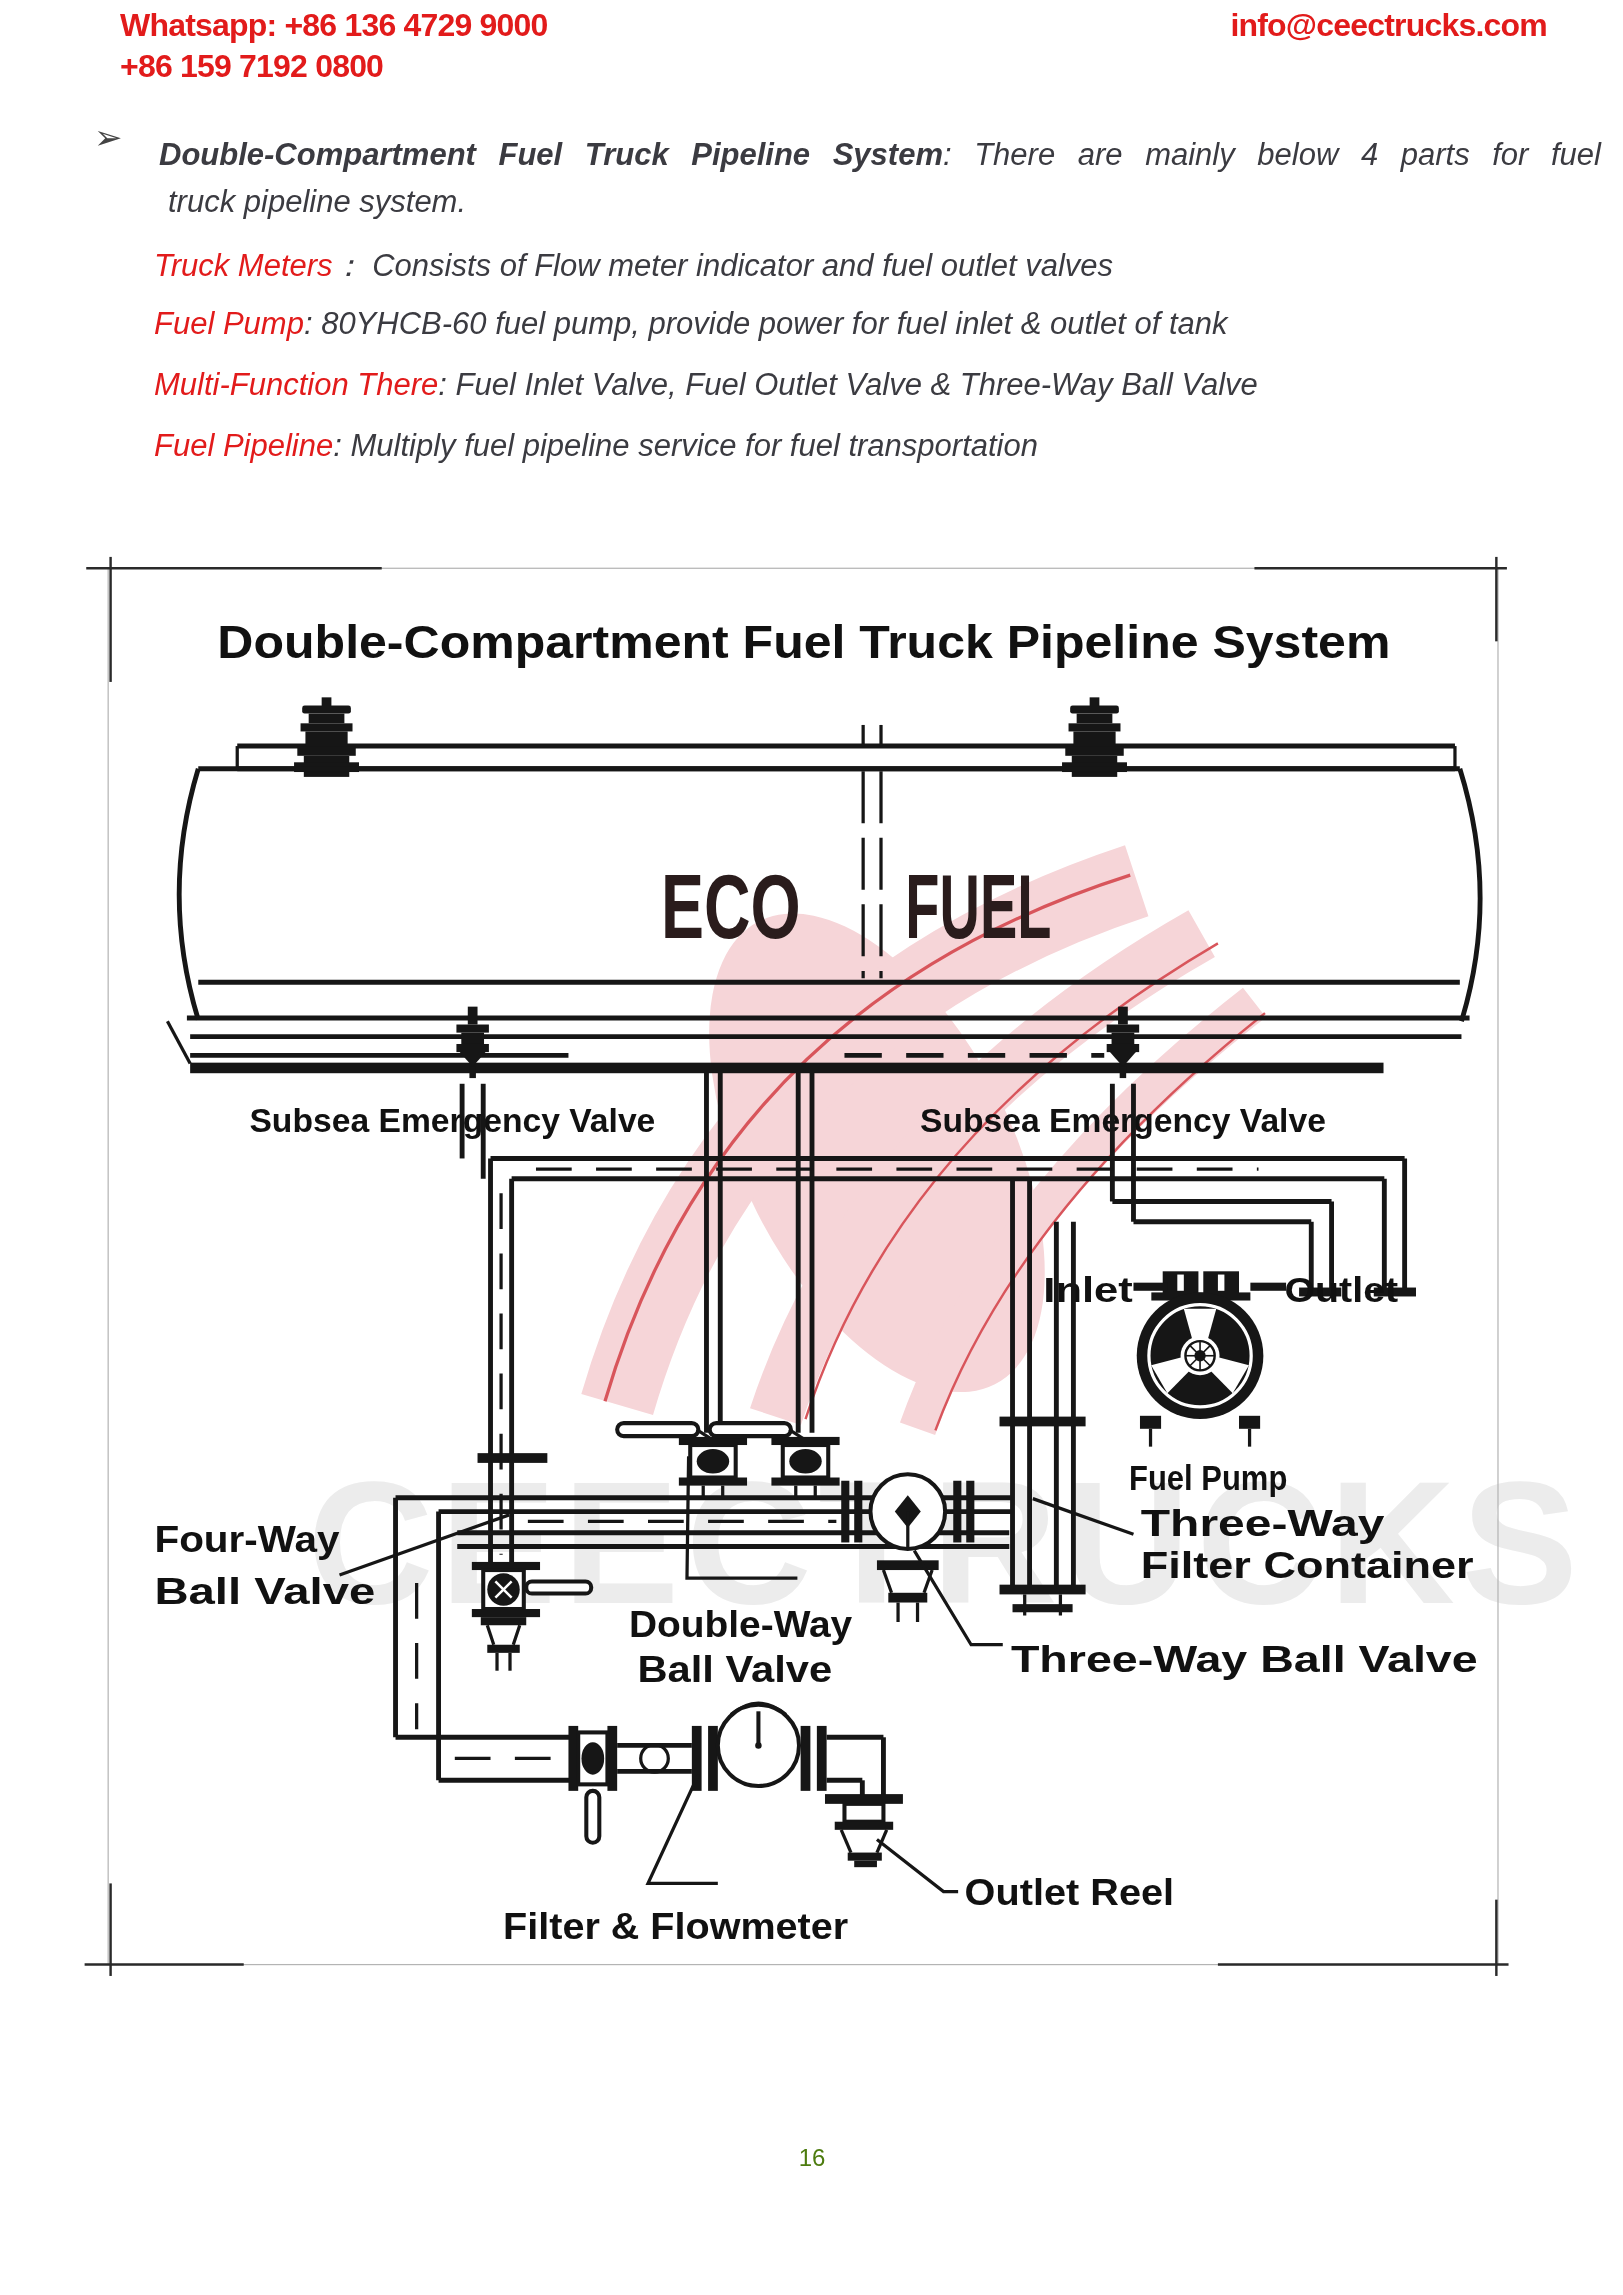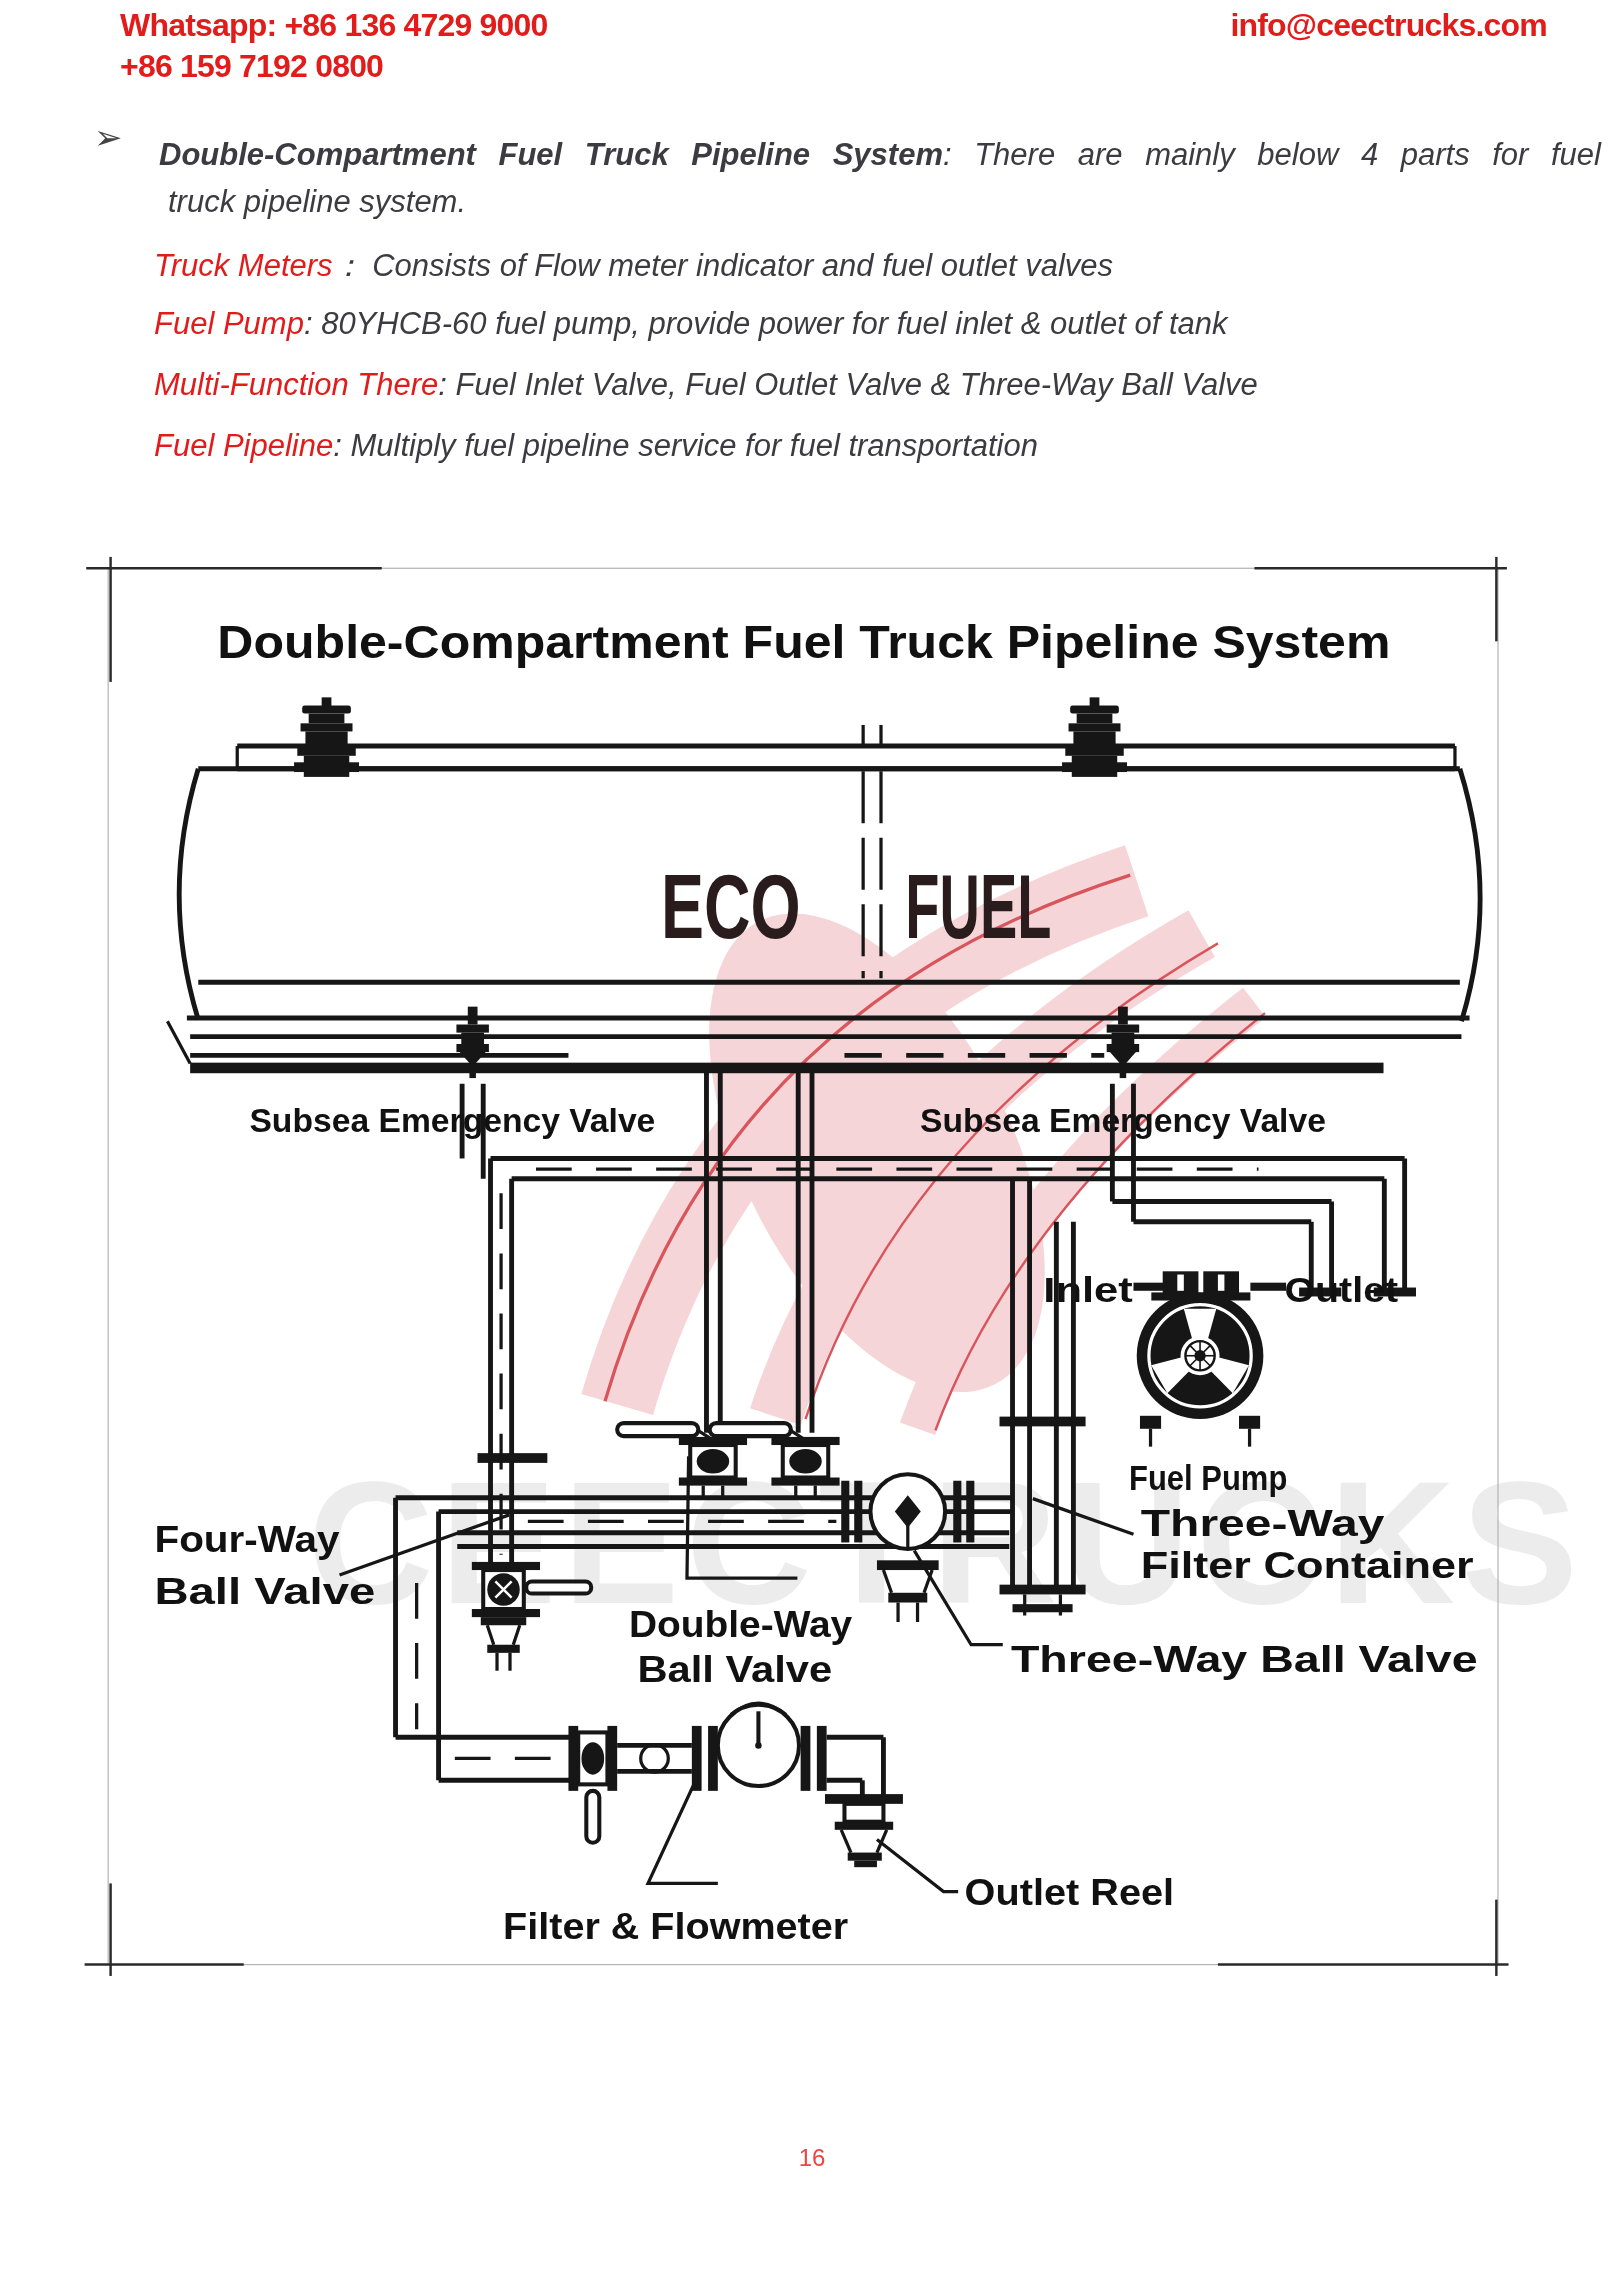--- a/index.html
+++ b/index.html
@@ -10,21 +10,21 @@
   .hdr{font-size:32px;line-height:41px;font-weight:bold;letter-spacing:-0.8px;}
   .hdr-left{left:112px;top:4.9px;width:434px;margin-left:8px;}
   .hdr-right{left:974px;top:4.9px;width:573px;text-align:right;}
   .body-it{font-style:italic;font-size:31px;color:#3b3b41;}
   .intro1{left:159px;top:137px;width:1442px;text-align:justify;text-align-last:justify;}
   .intro2{left:168px;top:184px;width:1442px;}
   .feat{left:154px;width:1380px;}
   .feat .sep{white-space:pre;}
   .feat .lab{color:#e21b1b;}
   .bullet{left:94px;top:117px;font-size:34px;color:#444;}
-  .pgnum{left:0;top:2144px;width:1624px;text-align:center;font-size:24px;color:#ef4444;}
+  .pgnum{left:0;top:2144px;width:1624px;text-align:center;font-size:24px;color:#4d7c0f;}
   svg text{font-family:"Liberation Sans",sans-serif;}
   .oln{fill:#ffffff;stroke:#161616;stroke-width:5;}
   .p{stroke:#161616;stroke-width:6;fill:none;}
   .p4{stroke:#161616;stroke-width:4;fill:none;}
   .blk{fill:#161616;stroke:none;}
   .lbl{font-weight:bold;fill:#111111;}
 </style>
 </head>
 <body>
 

